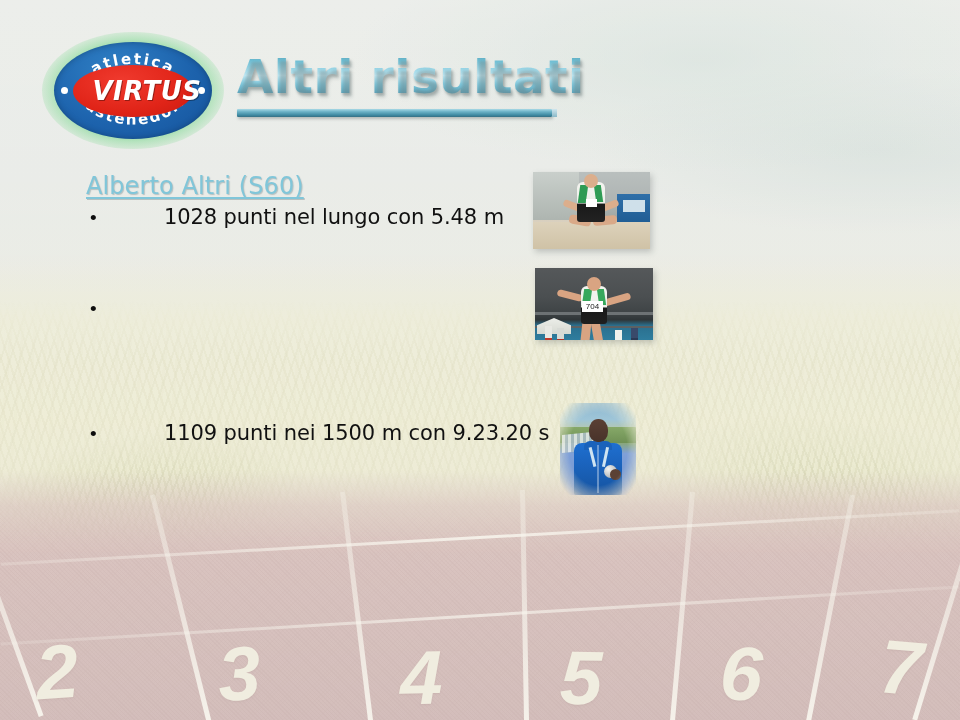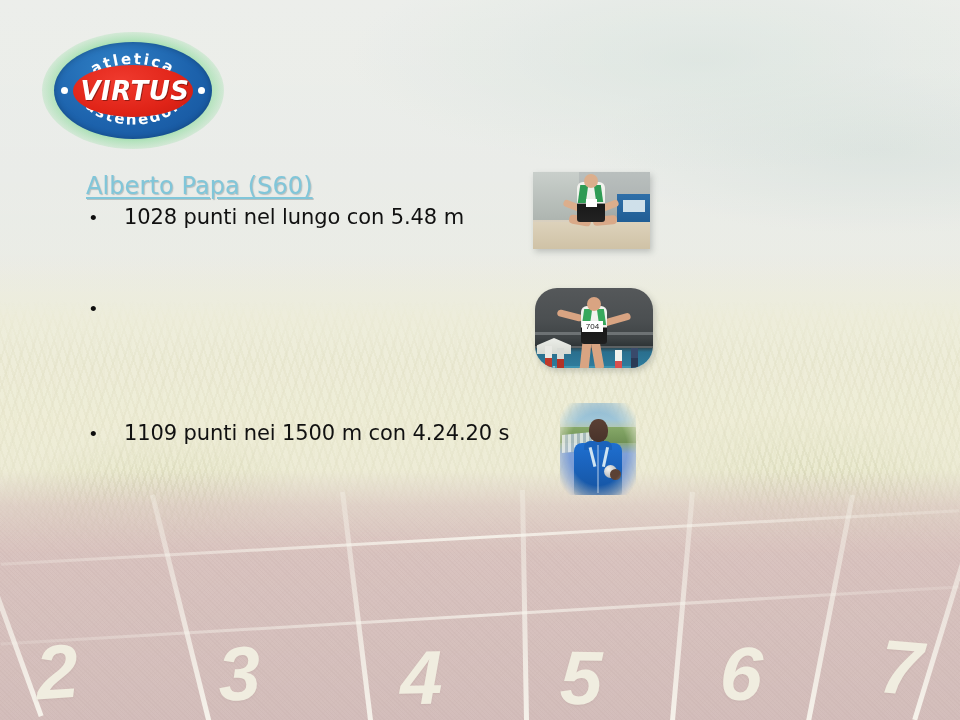--- a/index.html
+++ b/index.html
@@ -124,21 +124,21 @@
     border-radius: 50%;
     background: radial-gradient(ellipse at 38% 28%, #2f7fc4 0%, #1d63ad 55%, #15529a 100%);
     box-shadow: inset 0 0 6px rgba(0,0,0,.25);
   }
   .logo-inner {
     position: absolute; left: 25px; top: 27px; width: 120px; height: 52px;
     border-radius: 50%;
     background: radial-gradient(ellipse at 40% 30%, #f03a2e 0%, #e02418 60%, #c81a10 100%);
   }
   .logo-virtus {
-    position: absolute; left: 27px; top: 27px; width: 120px; height: 52px;
+    position: absolute; left: 39px; top: 27px; width: 120px; height: 52px;
     display: flex; align-items: center; justify-content: center;
     color: #fff;
     font-family: "DejaVu Sans", sans-serif;
     font-weight: bold;
     font-style: italic;
     font-size: 26px;
     letter-spacing: .5px;
     text-shadow: 1px 1px 0 rgba(0,0,0,.35);
   }
   .logo-arc { position: absolute; left: 6px; top: 4px; width: 158px; height: 97px; }
@@ -212,20 +212,21 @@
     line-height: 1;
     text-align: left;
     padding-left: 4px;
   }
   .entry-text {
     font-family: "DejaVu Sans", sans-serif;
     font-size: 21px;
     color: #111;
     white-space: nowrap;
     letter-spacing: -.1px;
+    margin-left: 40px;
   }
 
   
   .photo { position: absolute; overflow: hidden; }
   .photo-soft {
     -webkit-mask-image: radial-gradient(ellipse 62% 64% at 50% 50%, #000 62%, rgba(0,0,0,.55) 82%, rgba(0,0,0,0) 100%);
             mask-image: radial-gradient(ellipse 62% 64% at 50% 50%, #000 62%, rgba(0,0,0,.55) 82%, rgba(0,0,0,0) 100%);
   }
   .ph-shadow { box-shadow: 2px 3px 6px rgba(90,95,95,.30); }
 
@@ -253,21 +254,21 @@
     background: #dcae8c; transform: rotate(22deg); border-radius: 4px; }
   .p1 .armR { position: absolute; left: 68px; top: 30px; width: 18px; height: 7px;
     background: #dcae8c; transform: rotate(-22deg); border-radius: 4px; }
   .p1 .legL { position: absolute; left: 36px; top: 44px; width: 22px; height: 9px;
     background: #d9a988; transform: rotate(10deg); border-radius: 4px; }
   .p1 .legR { position: absolute; left: 60px; top: 44px; width: 24px; height: 9px;
     background: #d9a988; transform: rotate(-6deg); border-radius: 4px; }
   .p1 .bib { position: absolute; left: 53px; top: 27px; width: 11px; height: 8px; background: #fff; }
 
   
-  .p2 { left: 535px; top: 288px; width: 118px; height: 80px; border-radius: 22px; }
+  .p2 { left: 535px; top: 268px; width: 118px; height: 72px; }
   .p2 .stand { position: absolute; inset: 0;
     background: linear-gradient(180deg, #55585a 0%, #4b4f51 40%, #3f4446 62%, #2f3537 72%, #2a6f8e 80%, #2f7d9e 100%); }
   .p2 .rail { position: absolute; left: 0; top: 44px; width: 118px; height: 3px; background: #6d7274; }
   .p2 .rail2 { position: absolute; left: 0; top: 58px; width: 118px; height: 2px; background: #5c6163; }
   .p2 .tent { position: absolute; left: 2px; top: 50px; width: 34px; height: 16px;
     background: linear-gradient(180deg, #eceee9, #d6d9d2); clip-path: polygon(50% 0, 100% 45%, 100% 100%, 0 100%, 0 45%); }
   .p2 .track2 { position: absolute; left: 0; top: 78px; width: 118px; height: 22px;
     background: linear-gradient(180deg, #3f94b2, #357f9b); }
   .p2 .lane2 { position: absolute; top: 78px; width: 2px; height: 22px; background: rgba(235,240,240,.55); }
   .p2 .body { position: absolute; left: 46px; top: 18px; width: 26px; height: 38px;
@@ -364,41 +365,45 @@
       </defs>
       <text><textPath href="#arcTop" startOffset="50%" text-anchor="middle" id="svg-top-text">atletica</textPath></text>
       <text><textPath href="#arcBot" startOffset="50%" text-anchor="middle" id="svg-bottom-text">castenedolo</textPath></text>
     </svg>
     <div class="logo-dot l"></div>
     <div class="logo-dot r"></div>
     <div class="logo-inner"></div>
     <div class="logo-virtus">VIRTUS</div>
   </div>
 
+  <div class="title-wrap">
+    <div class="title">Altri risultati</div>
+    <div class="title-rule"></div>
+  </div>
 
   <div class="entries">
 
     <div class="entry" style="top:0px;">
-      <div class="entry-head">Alberto Papa (S60)</div>
+      <div class="entry-head">Alberto Altri (S60)</div>
       <div class="entry-row">
         <span class="bullet">•</span>
         <span class="entry-text">1028 punti nel lungo con 5.48 m</span>
       </div>
     </div>
 
     <div class="entry" style="top:122px;">
       <div class="entry-row">
         <span class="bullet">•</span>
       </div>
     </div>
 
     <div class="entry" style="top:244px;">
       <div class="entry-row">
         <span class="bullet">•</span>
-        <span class="entry-text">1109 punti nei 1500 m con 4.24.20 s</span>
+        <span class="entry-text">1109 punti nei 1500 m con 9.23.20 s</span>
       </div>
     </div>
 
   </div>
 
   <div class="photo p1 ph-shadow">
     <div class="sky"></div>
     <div class="wallL"></div>
     <div class="wallR"></div>
     <div class="wallR2"></div>

